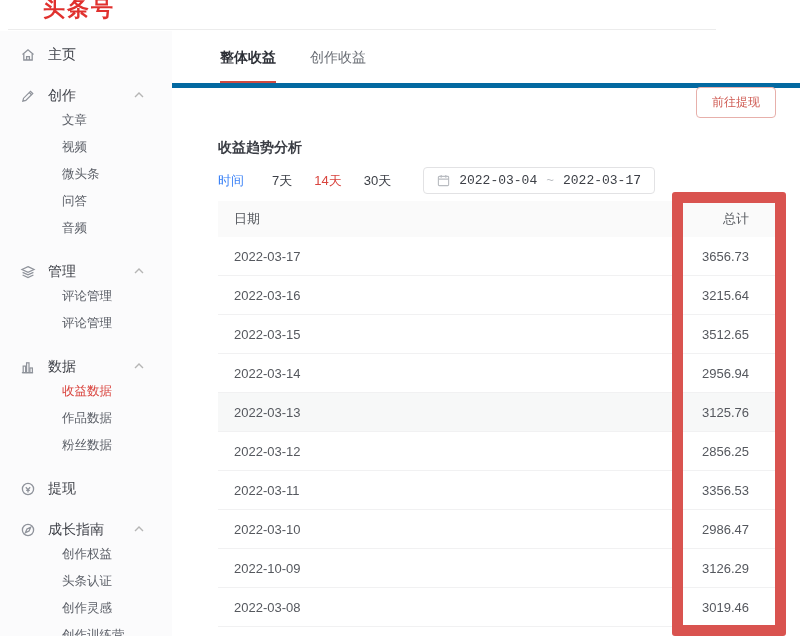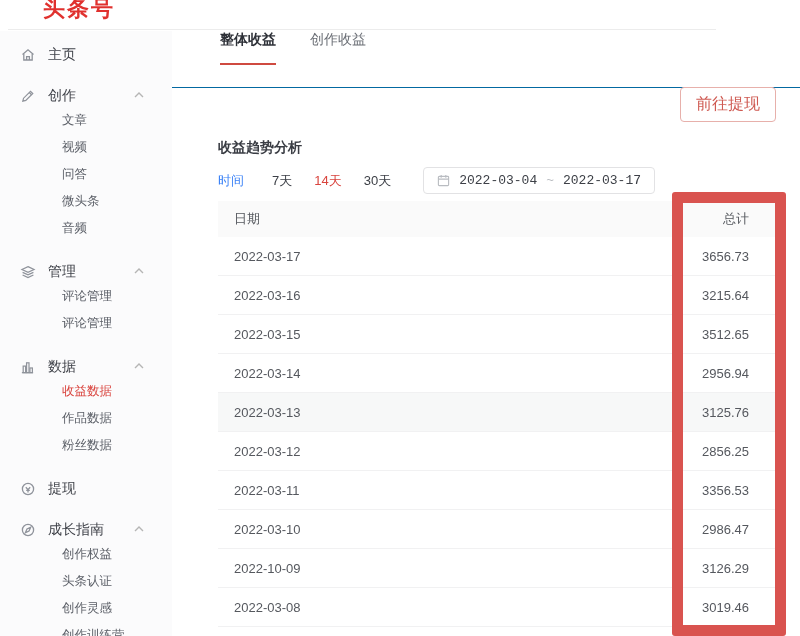--- a/index.html
+++ b/index.html
@@ -19,27 +19,27 @@
     font-size:14px; color:#40434a; cursor:pointer; position:relative; }
   .side-main .ic { width:16px; height:16px; margin-right:12px; flex:0 0 16px; display:flex; align-items:center; }
   .side-main .chev { position:absolute; right:28px; top:12px; }
   .side-sub { display:flex; align-items:flex-start; height:27px; padding-left:62px;
     font-size:12.5px; color:#5a5e66; cursor:pointer; }
   .side-sub.active { color:#d9443e; }
   .grp { margin-top:9px; }
 
   
   .main { position:absolute; left:172px; top:31px; width:628px; height:605px; background:#fff; }
-  .tabbar { height:57px; border-bottom:1px solid #0369a1; padding-left:48px;
-    display:flex; align-items:flex-start; gap:34px; }
+  .tabbar { height:57px; border-bottom:5px solid #0369a1; padding-left:48px;
+    display:flex; align-items:flex-end; gap:34px; }
   .tab { font-size:14px; color:#6b6f76; padding-bottom:14px; cursor:pointer;
     border-bottom:2px solid transparent; }
   .tab.active { color:#2e3138; font-weight:700; border-bottom-color:#cf4a40; }
 
-  .withdraw-btn { position:absolute; right:24px; top:56px; font-size:16px; color:#cf5a52;
+  .withdraw-btn { position:absolute; right:24px; top:56px; font-size:12px; color:#cf5a52;
     background:#fff; border:1px solid #e7b0ab; border-radius:4px; padding:6px 15px; cursor:pointer; }
 
   .sec-title { position:absolute; left:46px; top:108px; font-size:14px; font-weight:700; color:#3a3d44; }
 
   .filters { position:absolute; left:46px; top:136px; display:flex; align-items:center; font-size:13px; }
   .f-label { color:#3b82f6; margin-right:28px; }
   .f-opt { color:#3d4047; margin-right:22px; cursor:pointer; }
   .f-opt.active { color:#d9443e; }
   .datebox { display:flex; align-items:center; gap:9px; border:1px solid #e2e2e4;
     border-radius:4px; padding:5px 13px; margin-left:10px; color:#3d4047; cursor:pointer;font-family:Liberation Mono, monospace; }
@@ -95,24 +95,24 @@
         </svg>
     </span>
   </div>
   <div class="side-sub">
       <span>文章</span>
     </div>
   <div class="side-sub">
       <span>视频</span>
     </div>
   <div class="side-sub">
+      <span>微头条</span>
+    </div>
+  <div class="side-sub">
       <span>问答</span>
-    </div>
-  <div class="side-sub">
-      <span>微头条</span>
     </div>
   <div class="side-sub">
       <span>音频</span>
     </div>
 
   <div class="side-main grp">
     <span class="ic">
       <svg width="16" height="16" viewBox="0 0 16 16" fill="none" stroke="#8f939b" stroke-width="1.3">
           <path d="M8 2.6 14 5.5 8 8.4 2 5.5z"></path>
           <path d="M2.6 8.3 8 10.9l5.4-2.6"></path>

